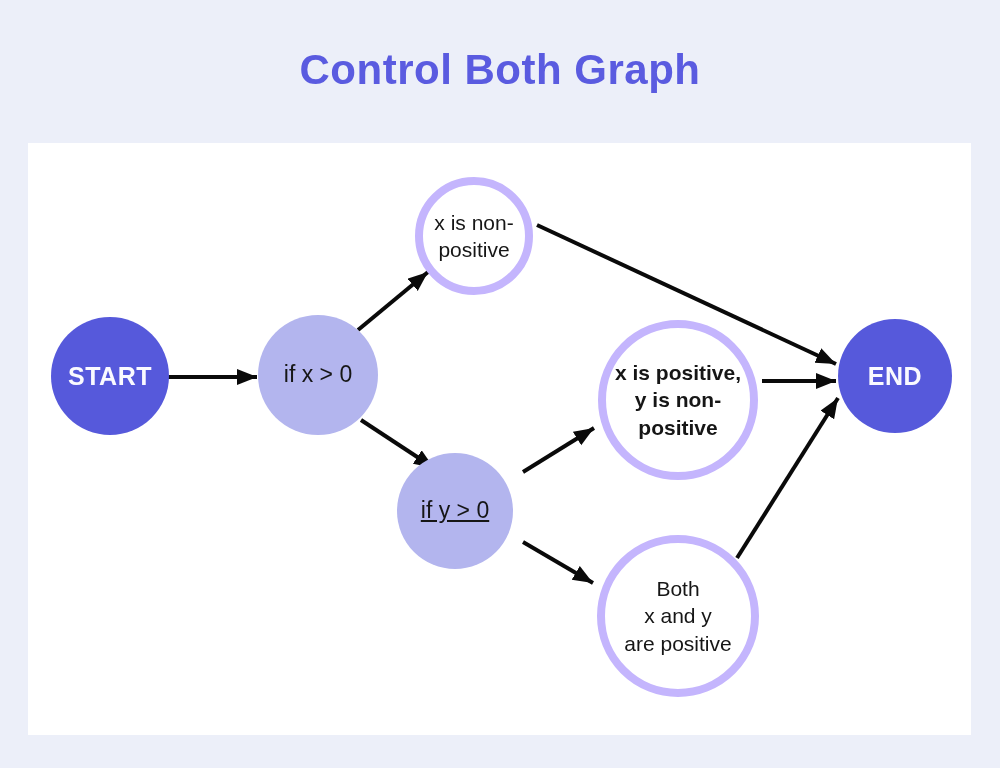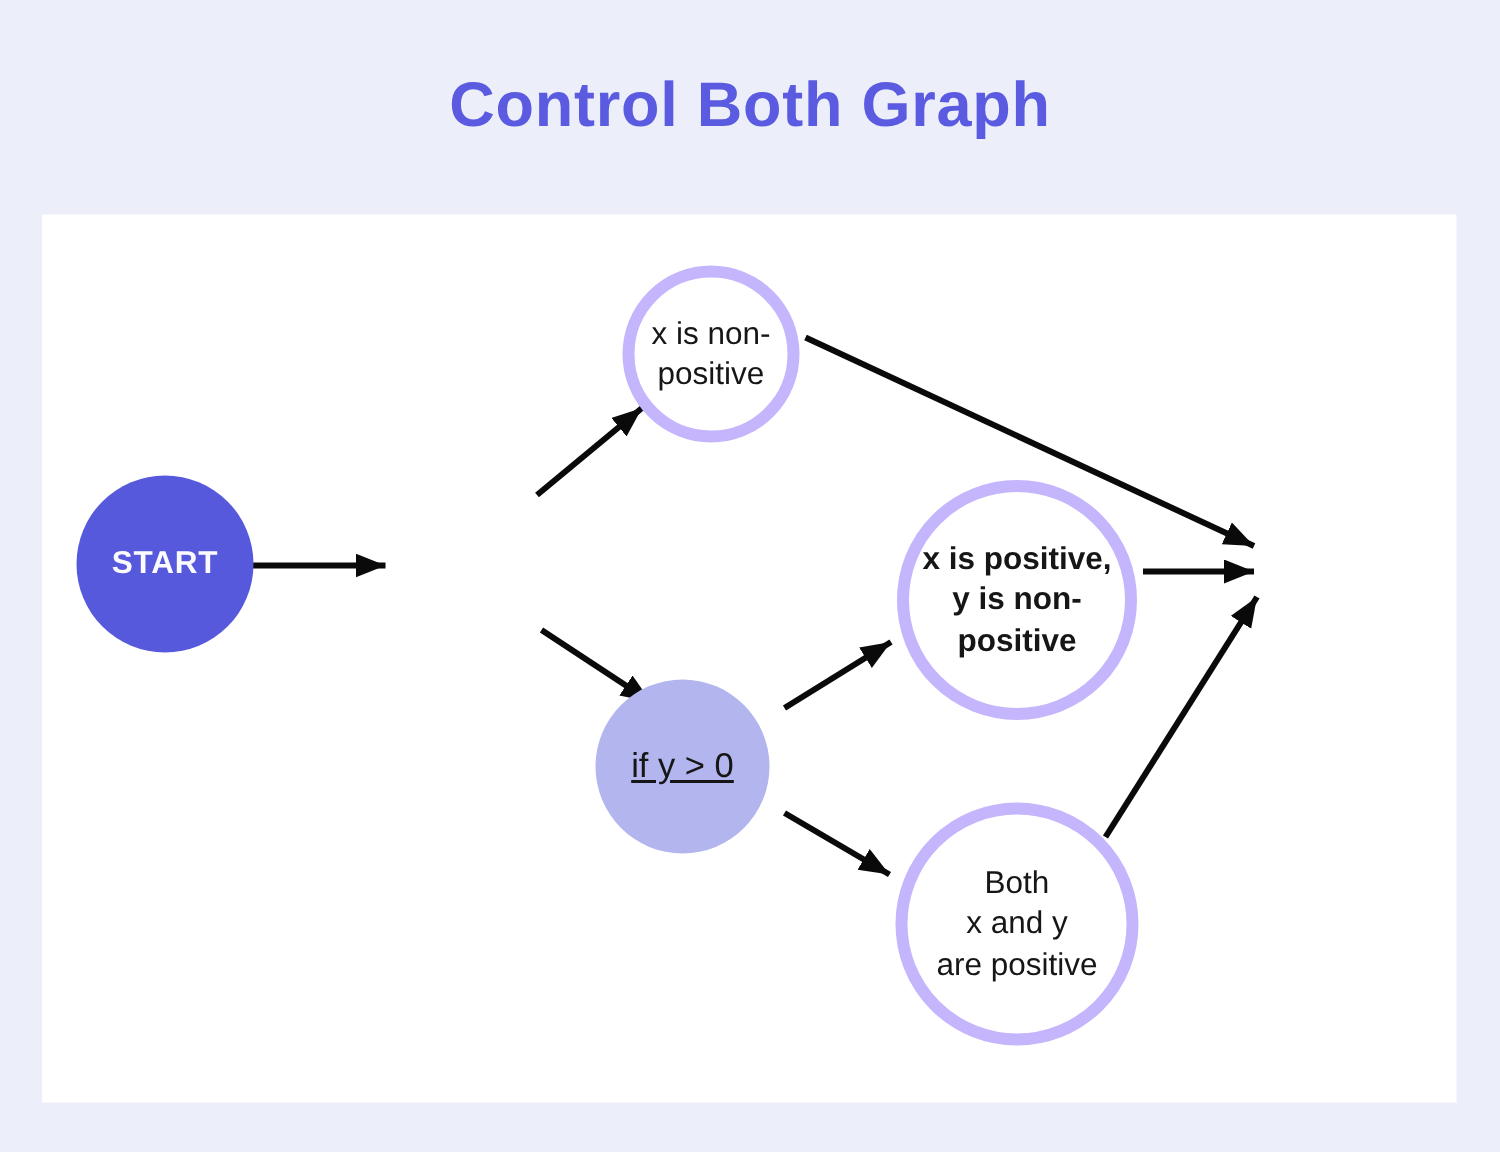--- a/index.html
+++ b/index.html
@@ -39,21 +39,21 @@
     justify-content: center;
     text-align: center;
     white-space: pre-line;
     color: #161616;
     line-height: 1.3;
   }
   .node.terminal {
     background: #5659DB;
     color: #FAFAFF;
     font-weight: bold;
-    font-size: 21px;
+    font-size: 25px;
     letter-spacing: 0.5px;
   }
   .node.decision {
     background: #B3B5EE;
     font-size: 23px;
   }
   .node.outcome {
     background: #FFFFFF;
     border: 8px solid #c4b5fd;
     font-size: 21px;
@@ -87,28 +87,30 @@
       <line x1="509" y1="82" x2="808" y2="221" marker-end="url(#arrow)"></line>
       <line x1="495" y1="329" x2="566" y2="285" marker-end="url(#arrow)"></line>
       <line x1="495" y1="399" x2="565" y2="440" marker-end="url(#arrow)"></line>
       <line x1="734" y1="238" x2="808" y2="238" marker-end="url(#arrow)"></line>
       <line x1="709" y1="415" x2="810" y2="255" marker-end="url(#arrow)"></line>
     </g>
   </svg>
 
   <div class="node terminal n-start">START</div>
 
+  <div class="node decision n-if-x">if x &gt; 0</div>
 
   <div class="node outcome n-x-nonpos">x is non-
 positive</div>
 
   <div class="node decision n-if-y">if y &gt; 0</div>
 
   <div class="node outcome n-xpos-ynon">x is positive,
 y is non-
 positive</div>
 
   <div class="node outcome n-both-pos">Both
 x and y
 are positive</div>
 
+  <div class="node terminal n-end">END</div>
 
 </div>
 
 </body></html>

